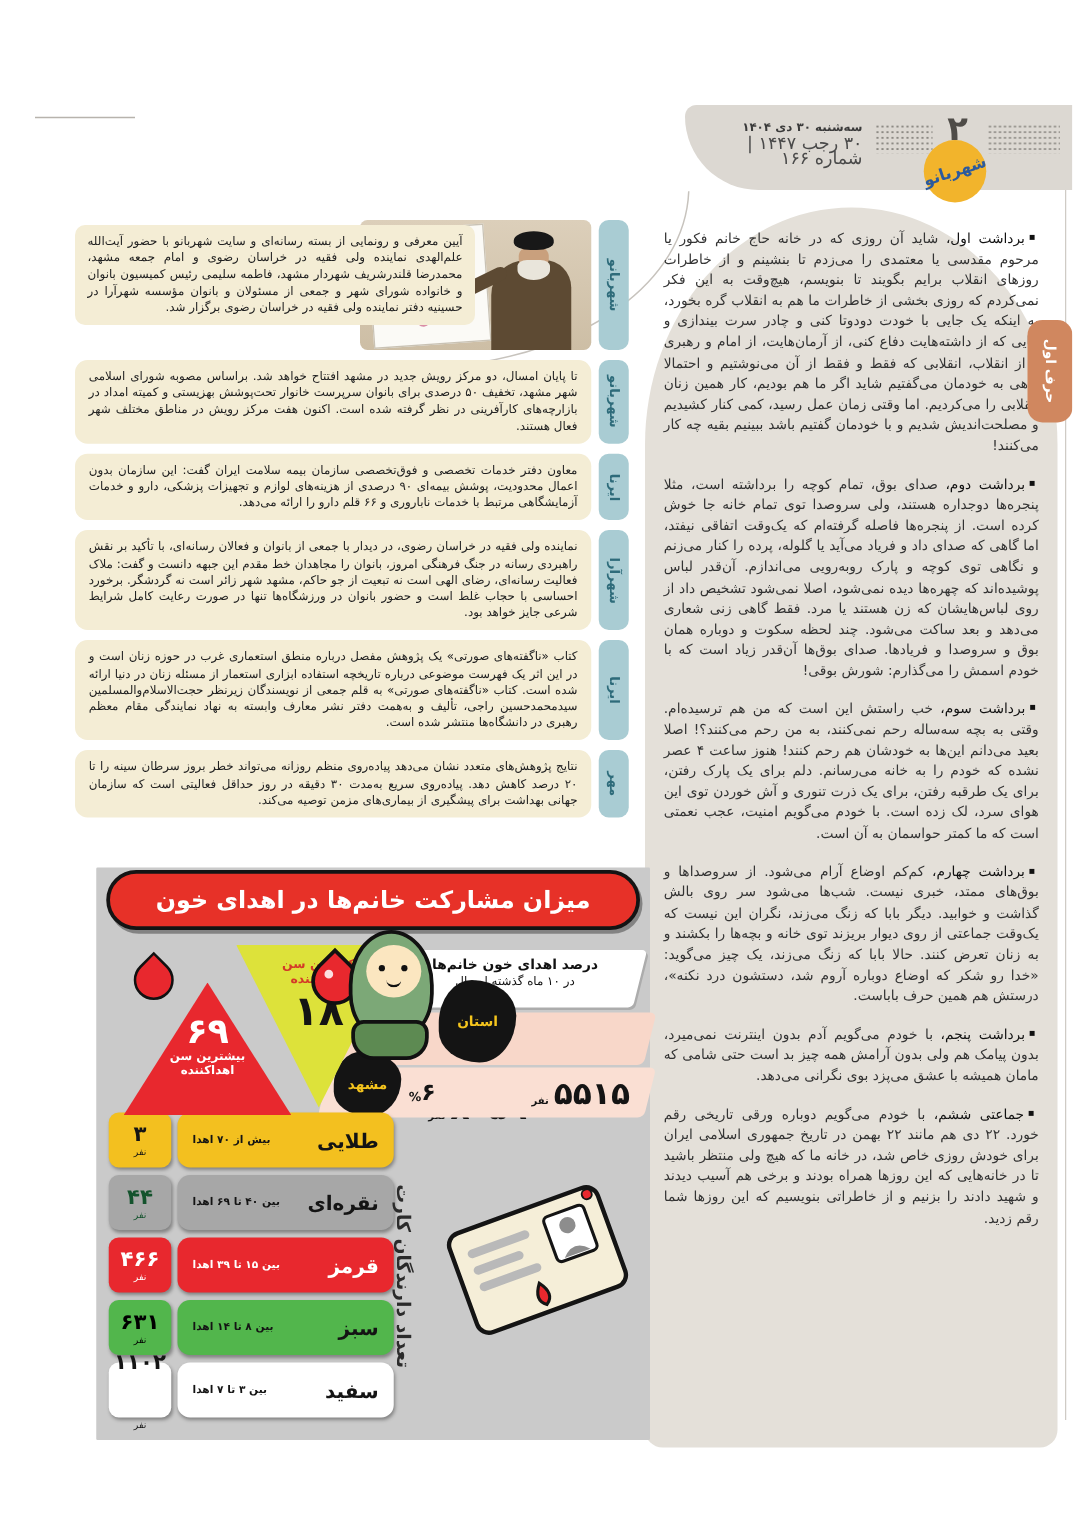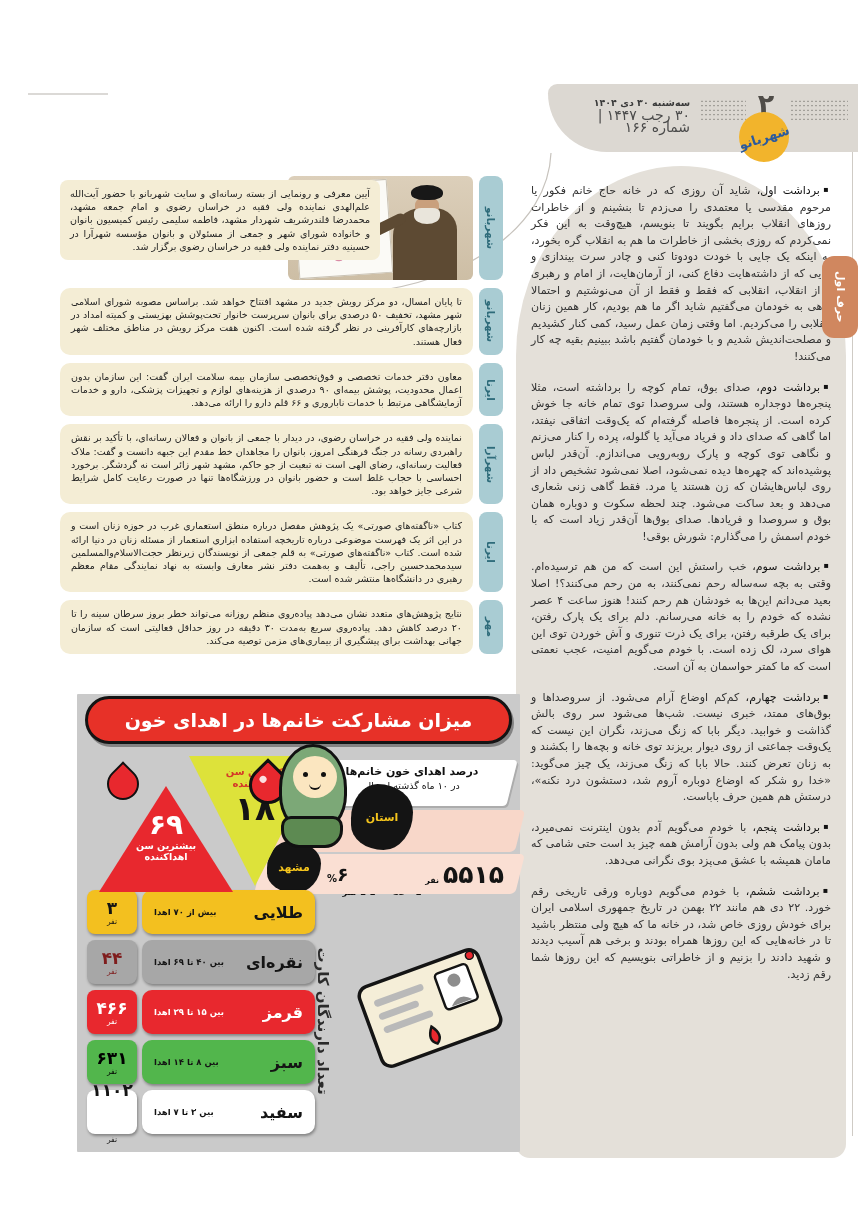--- a/index.html
+++ b/index.html
@@ -167,21 +167,21 @@
     <span>حرف اول</span>
   </div>
 
   <div class="panel">
     <div class="art-body">
       <p><span class="lead">برداشت اول،</span> <span>شاید آن روزی که در خانه حاج خانم فکور یا مرحوم مقدسی یا معتمدی را می‌زدم تا بنشینم و از خاطرات روزهای انقلاب برایم بگویند تا بنویسم، هیچ‌وقت به این فکر نمی‌کردم که روزی بخشی از خاطرات ما هم به انقلاب گره بخورد، به اینکه یک جایی با خودت دودوتا کنی و چادر سرت بیندازی و بیایی که از داشته‌هایت دفاع کنی، از آرمان‌هایت، از امام و رهبری و از انقلاب، انقلابی که فقط و فقط از آن می‌نوشتیم و احتمالا گاهی به خودمان می‌گفتیم شاید اگر ما هم بودیم، کار همین زنان انقلابی را می‌کردیم. اما وقتی زمان عمل رسید، کمی کنار کشیدیم و مصلحت‌اندیش شدیم و با خودمان گفتیم باشد ببینیم بقیه چه کار می‌کنند!</span></p>
       <p><span class="lead">برداشت دوم،</span> <span>صدای بوق، تمام کوچه را برداشته است، مثلا پنجره‌ها دوجداره هستند، ولی سروصدا توی تمام خانه جا خوش کرده است. از پنجره‌ها فاصله گرفته‌ام که یک‌وقت اتفاقی نیفتد، اما گاهی که صدای داد و فریاد می‌آید یا گلوله، پرده را کنار می‌زنم و نگاهی توی کوچه و پارک روبه‌رویی می‌اندازم. آن‌قدر لباس پوشیده‌اند که چهره‌ها دیده نمی‌شود، اصلا نمی‌شود تشخیص داد از روی لباس‌هایشان که زن هستند یا مرد. فقط گاهی زنی شعاری می‌دهد و بعد ساکت می‌شود. چند لحظه سکوت و دوباره همان بوق و سروصدا و فریادها. صدای بوق‌ها آن‌قدر زیاد است که با خودم اسمش را می‌گذارم: شورش بوقی!</span></p>
       <p><span class="lead">برداشت سوم،</span> <span>خب راستش این است که من هم ترسیده‌ام. وقتی به بچه سه‌ساله رحم نمی‌کنند، به من رحم می‌کنند؟! اصلا بعید می‌دانم این‌ها به خودشان هم رحم کنند! هنوز ساعت ۴ عصر نشده که خودم را به خانه می‌رسانم. دلم برای یک پارک رفتن، برای یک طرقبه رفتن، برای یک ذرت تنوری و آش خوردن توی این هوای سرد، لک زده است. با خودم می‌گویم امنیت، عجب نعمتی است که ما کمتر حواسمان به آن است.</span></p>
       <p><span class="lead">برداشت چهارم،</span> <span>کم‌کم اوضاع آرام می‌شود. از سروصداها و بوق‌های ممتد، خبری نیست. شب‌ها می‌شود سر روی بالش گذاشت و خوابید. دیگر بابا که زنگ می‌زند، نگران این نیست که یک‌وقت جماعتی از روی دیوار بریزند توی خانه و بچه‌ها را بکشند و به زنان تعرض کنند. حالا بابا که زنگ می‌زند، یک چیز می‌گوید: «خدا رو شکر که اوضاع دوباره آروم شد، دستشون درد نکنه»، درستش هم همین حرف باباست.</span></p>
       <p><span class="lead">برداشت پنجم،</span> <span>با خودم می‌گویم آدم بدون اینترنت نمی‌میرد، بدون پیامک هم ولی بدون آرامش همه چیز بد است حتی شامی که مامان همیشه با عشق می‌پزد بوی نگرانی می‌دهد.</span></p>
-      <p><span class="lead">برداشت ششم،</span> <span>با خودم می‌گویم دوباره ورقی تاریخی رقم خورد. ۲۲ دی هم مانند ۲۲ بهمن در تاریخ جمهوری اسلامی ایران برای خودش روزی خاص شد، در خانه ما که هیچ ولی منتظر باشید تا در خانه‌هایی که این روزها همراه بودند و برخی هم آسیب دیدند و شهید دادند را بزنیم و از خاطراتی بنویسیم که این روزها شما رقم زدید.</span></p>
+      <p><span class="lead">جماعتی ششم،</span> <span>با خودم می‌گویم دوباره ورقی تاریخی رقم خورد. ۲۲ دی هم مانند ۲۲ بهمن در تاریخ جمهوری اسلامی ایران برای خودش روزی خاص شد، در خانه ما که هیچ ولی منتظر باشید تا در خانه‌هایی که این روزها همراه بودند و برخی هم آسیب دیدند و شهید دادند را بزنیم و از خاطراتی بنویسیم که این روزها شما رقم زدید.</span></p>
     </div>
   </div>
 
   <div class="briefs">
 
     <div class="brief brief1">
       <div class="btab">
           <span>شهربانو</span>
         </div>
       <div class="photo">
@@ -309,21 +309,21 @@
         <div class="ccount" style="background: rgb(243, 192, 31); color: rgb(20, 20, 20);">
           <span class="cnum">۳</span>
           <span class="cunit">نفر</span>
         </div>
       </div>
       <div class="crow">
         <div class="cpill" style="background: rgb(167, 167, 167); color: rgb(20, 20, 20);">
           <span class="cname">نقره‌ای</span>
           <span class="crange">بین ۴۰ تا ۶۹ اهدا</span>
         </div>
-        <div class="ccount" style="background: rgb(167, 167, 167); color: #7f1d1d;">
+        <div class="ccount" style="background: rgb(167, 167, 167); color: #14532d;">
           <span class="cnum">۴۴</span>
           <span class="cunit">نفر</span>
         </div>
       </div>
       <div class="crow">
         <div class="cpill" style="background: rgb(232, 40, 46); color: rgb(255, 255, 255);">
           <span class="cname">قرمز</span>
           <span class="crange">بین ۱۵ تا ۳۹ اهدا</span>
         </div>
         <div class="ccount" style="background: rgb(232, 40, 46); color: rgb(255, 255, 255);">

